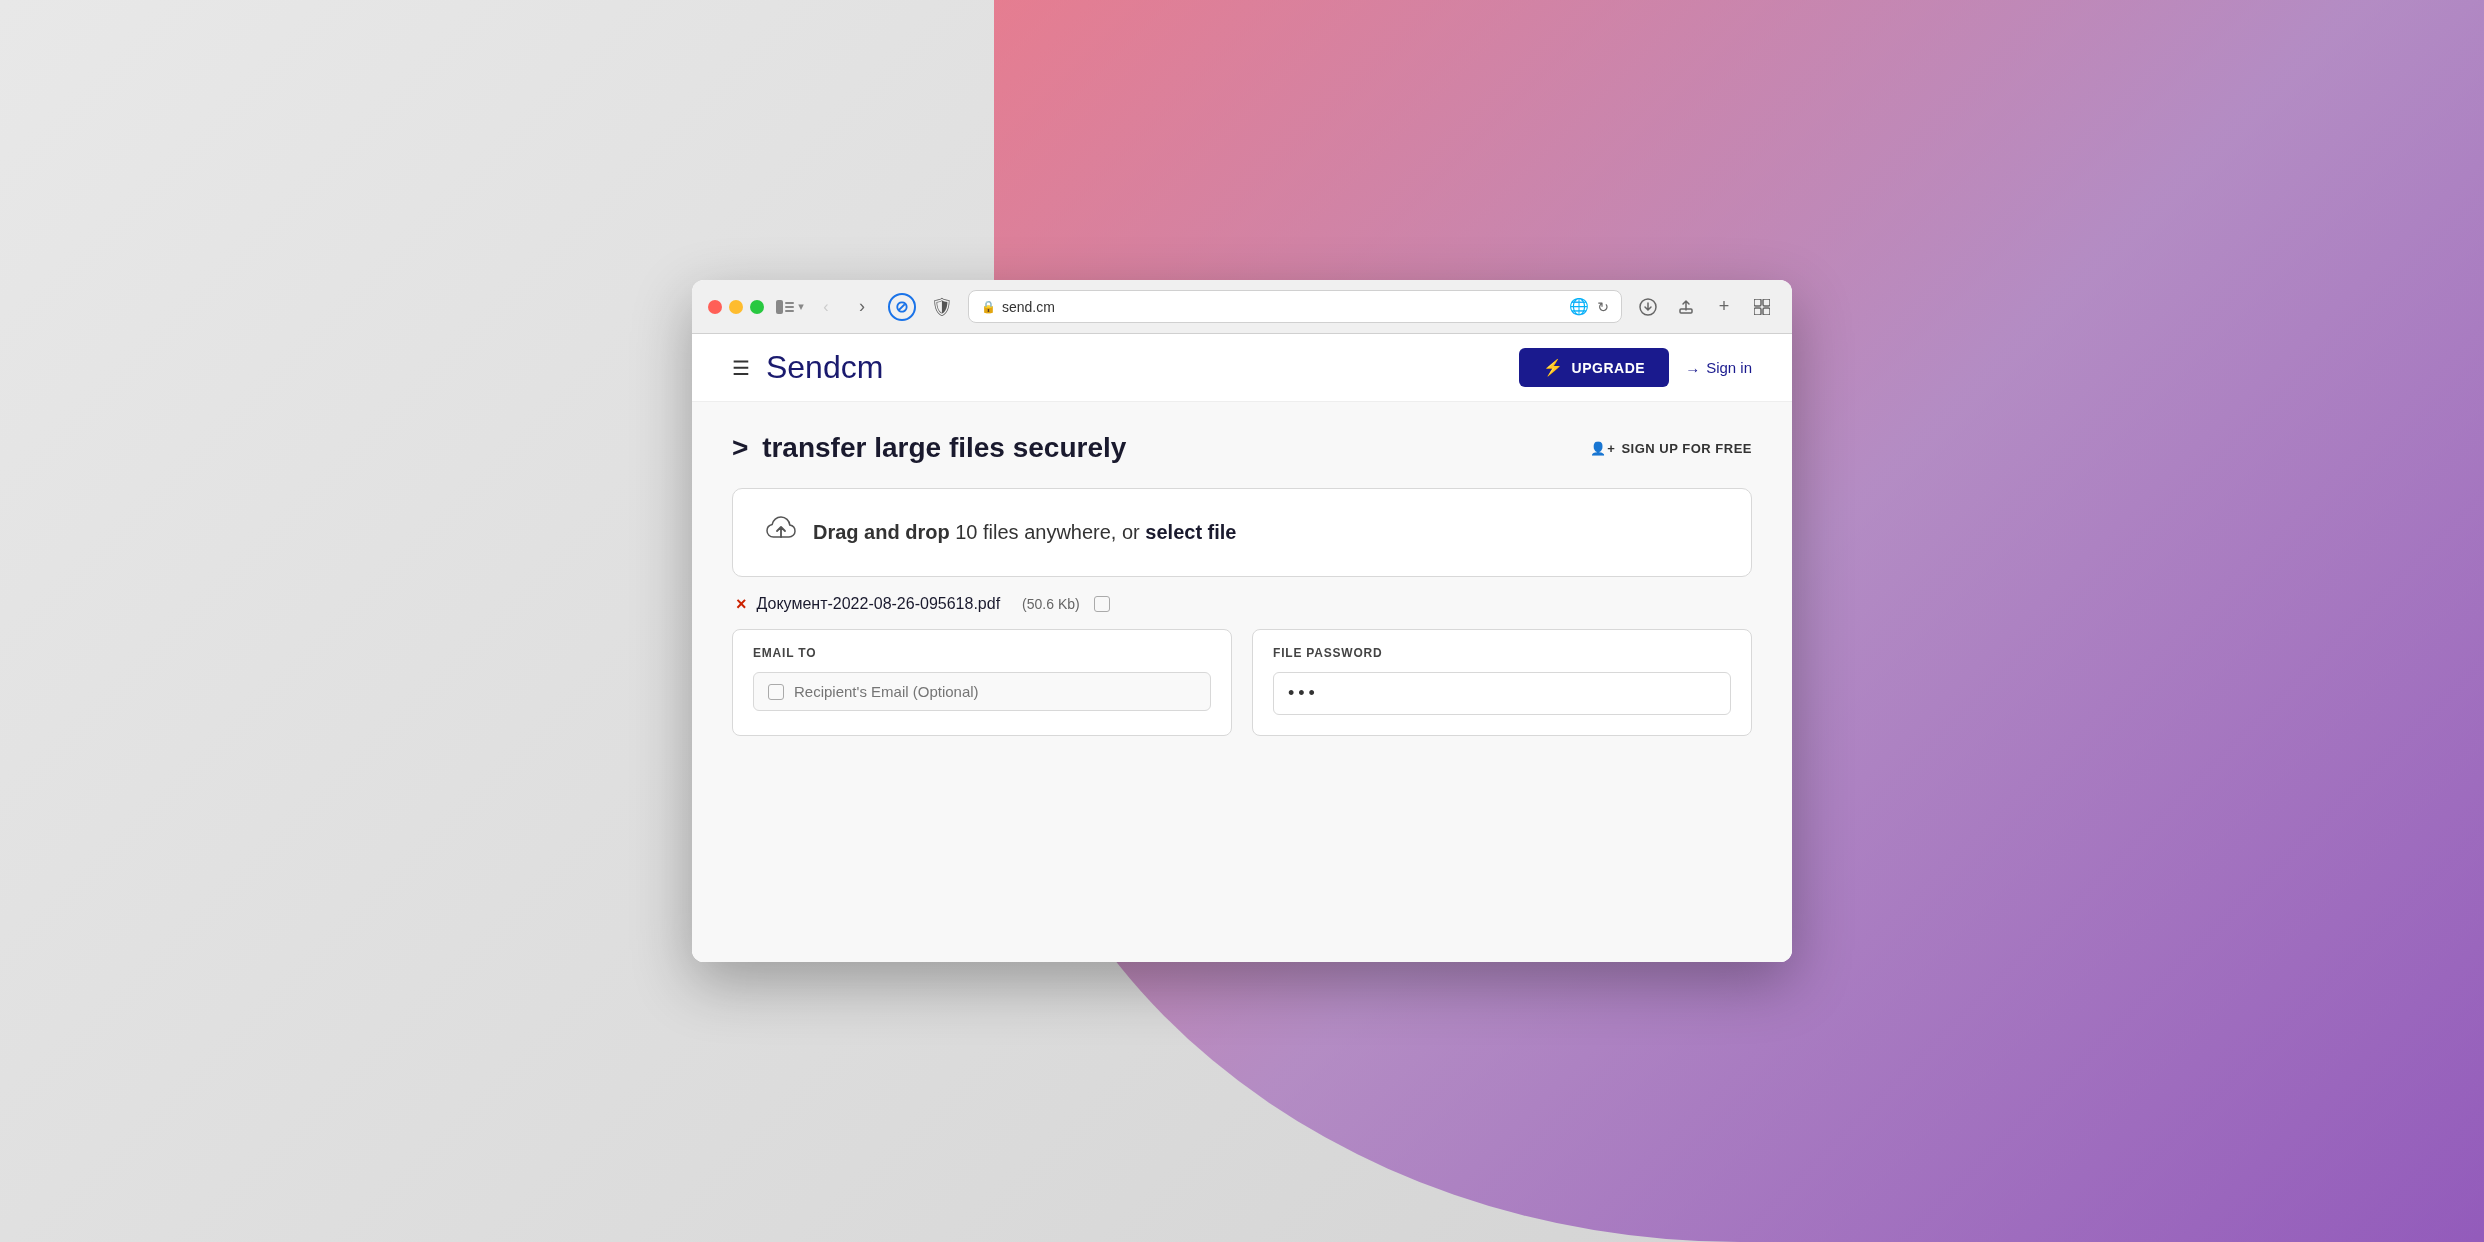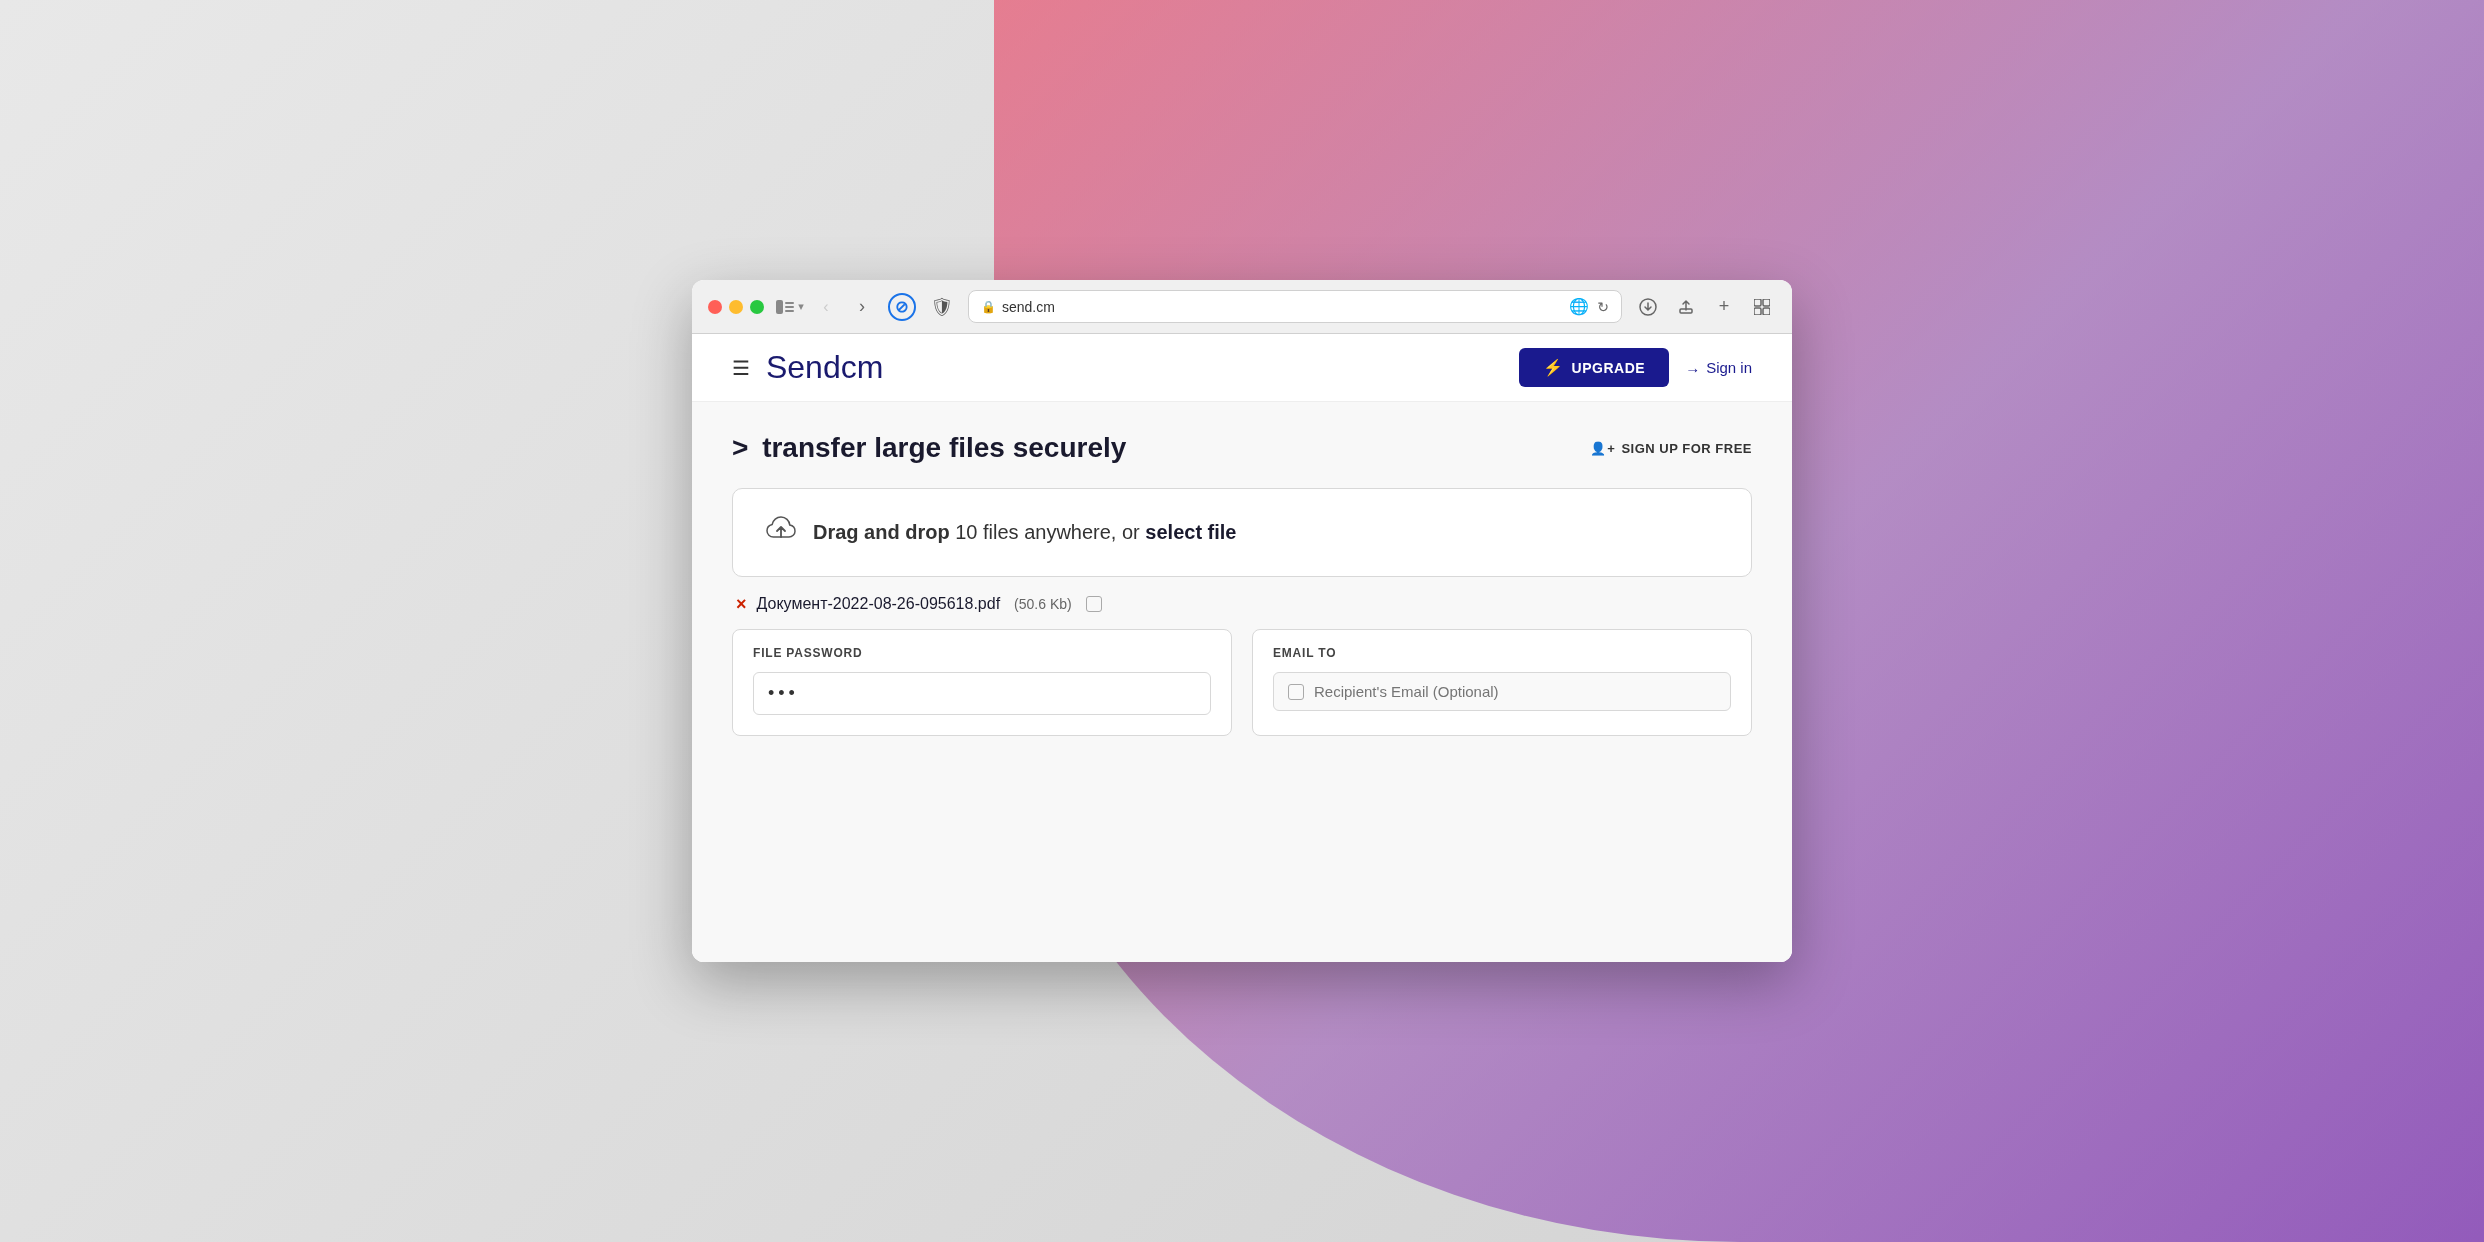--- a/index.html
+++ b/index.html
@@ -315,21 +315,21 @@
 
     .file-name {
       font-size: 16px;
       font-weight: 400;
       color: #1a1a2e;
     }
 
     .file-size {
       font-size: 14px;
       color: #666;
-      margin-left: 4px;
+      margin-left: 12px;
       font-weight: 400;
     }
 
     .file-checkbox {
       width: 16px;
       height: 16px;
       border: 1.5px solid #aaa;
       border-radius: 3px;
       margin-left: 4px;
     }
@@ -554,28 +554,28 @@
         <button class="file-remove-btn">×</button>
         <span class="file-name">Документ-2022-08-26-095618.pdf</span>
         <span class="file-size">(50.6 Kb)</span>
         <div class="file-checkbox"></div>
       </div>
 
 
       <div class="form-row">
 
         <div class="form-section">
-          <div class="form-label">FILE PASSWORD</div>
-          <input class="password-input" type="password" value="···" style="">
-        </div>
-
-        <div class="form-section">
           <div class="form-label">EMAIL TO</div>
           <div class="email-input-wrapper">
             <div class="email-checkbox"></div>
             <input class="email-input" type="email" placeholder="Recipient's Email (Optional)" style="">
           </div>
         </div>
+
+        <div class="form-section">
+          <div class="form-label">FILE PASSWORD</div>
+          <input class="password-input" type="password" value="···" style="">
+        </div>
       </div>
 
     </div>
   </div>
 </div>
 
 </body></html>

